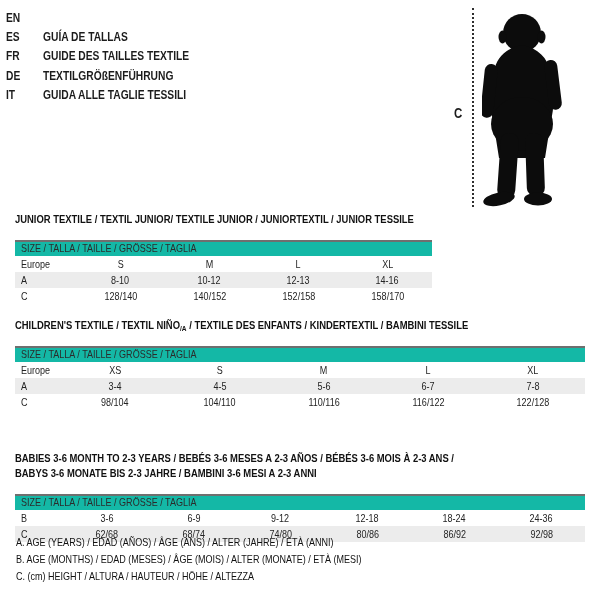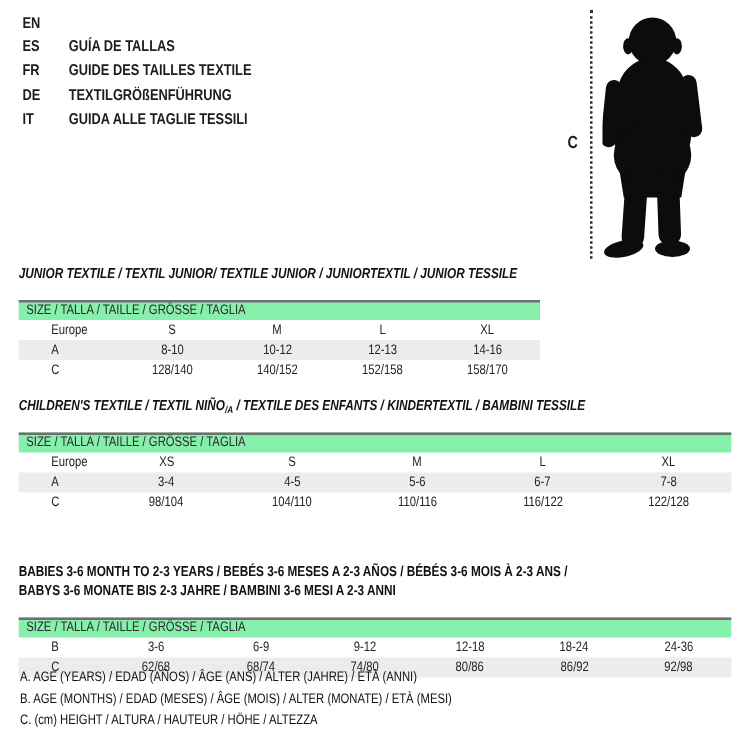--- a/index.html
+++ b/index.html
@@ -8,48 +8,48 @@
     font-family:"Liberation Sans", sans-serif;
     color:#1c1c1c;position:relative;overflow:hidden;
   }
   .canvas{position:absolute;inset:0;width:600px;height:600px;background:#fff;}
 
   
   .cx{display:inline-block;transform:scaleX(0.82);transform-origin:0 50%;white-space:nowrap;}
   .cxc{display:inline-block;transform:scaleX(0.82);transform-origin:50% 50%;white-space:nowrap;}
 
   
-  .lang-list{position:absolute;left:18px;top:8px;text-decoration:underline;}
+  .lang-list{position:absolute;left:6px;top:8px;text-decoration:underline;}
   .lang-row{display:flex;height:19.4px;align-items:center;font-weight:bold;font-size:12.5px;}
   .lang-code{width:37px;flex:0 0 37px;}
 
   
   .height-line{position:absolute;left:472px;top:8px;height:199px;width:0;border-left:2px dotted #2e2e2e;}
   .height-label{position:absolute;left:453px;top:105px;font-size:14px;font-weight:bold;}
   .baby-svg{position:absolute;left:482px;top:8px;width:92px;height:200px;}
 
   
   .sec{position:absolute;left:15px;}
   #sec-junior{top:212px;width:417px;}
   #sec-children{top:318px;width:570px;}
   #sec-babies{top:422px;width:570px;}
-  .sec-title{font-weight:bold;font-size:11.5px;height:16px;line-height:14px;color:#111;font-style:italic;}
+  .sec-title{font-weight:bold;font-size:11.5px;height:16px;line-height:14px;color:#111;}
   .sec-title.gap1{margin-bottom:12px;}
   .title-line{display:block;height:15px;line-height:14px;}
   .gap2{margin-bottom:13px;}
   .tsub{font-size:8px;vertical-align:-2px;}
 
   .thead{
-    background:#86efac;border-top:2px solid #6f6f6f;
+    background:#14b8a6;border-top:2px solid #6f6f6f;
     height:14px;line-height:13px;padding-left:6px;
     font-size:11px;color:#2b2b2b;
   }
   .trow{display:flex;height:16px;line-height:16px;font-size:11px;color:#242424;}
   .trow.shaded{background:#ececec;}
-  .tlabel{flex:0 0 auto;padding-left:6px;text-align:left;margin-left:20px;}
+  .tlabel{flex:0 0 auto;padding-left:6px;text-align:left;}
   .w1 .tlabel{width:55px;}
   .w2 .tlabel{width:42px;}
   .tcell{flex:1 1 0;text-align:center;}
 
   
   .notes{position:absolute;left:16px;top:534px;font-weight:normal;font-size:11px;color:#111;}
   .note-line{height:16.8px;line-height:16.8px;}
 </style>
 </head>
 <body>

